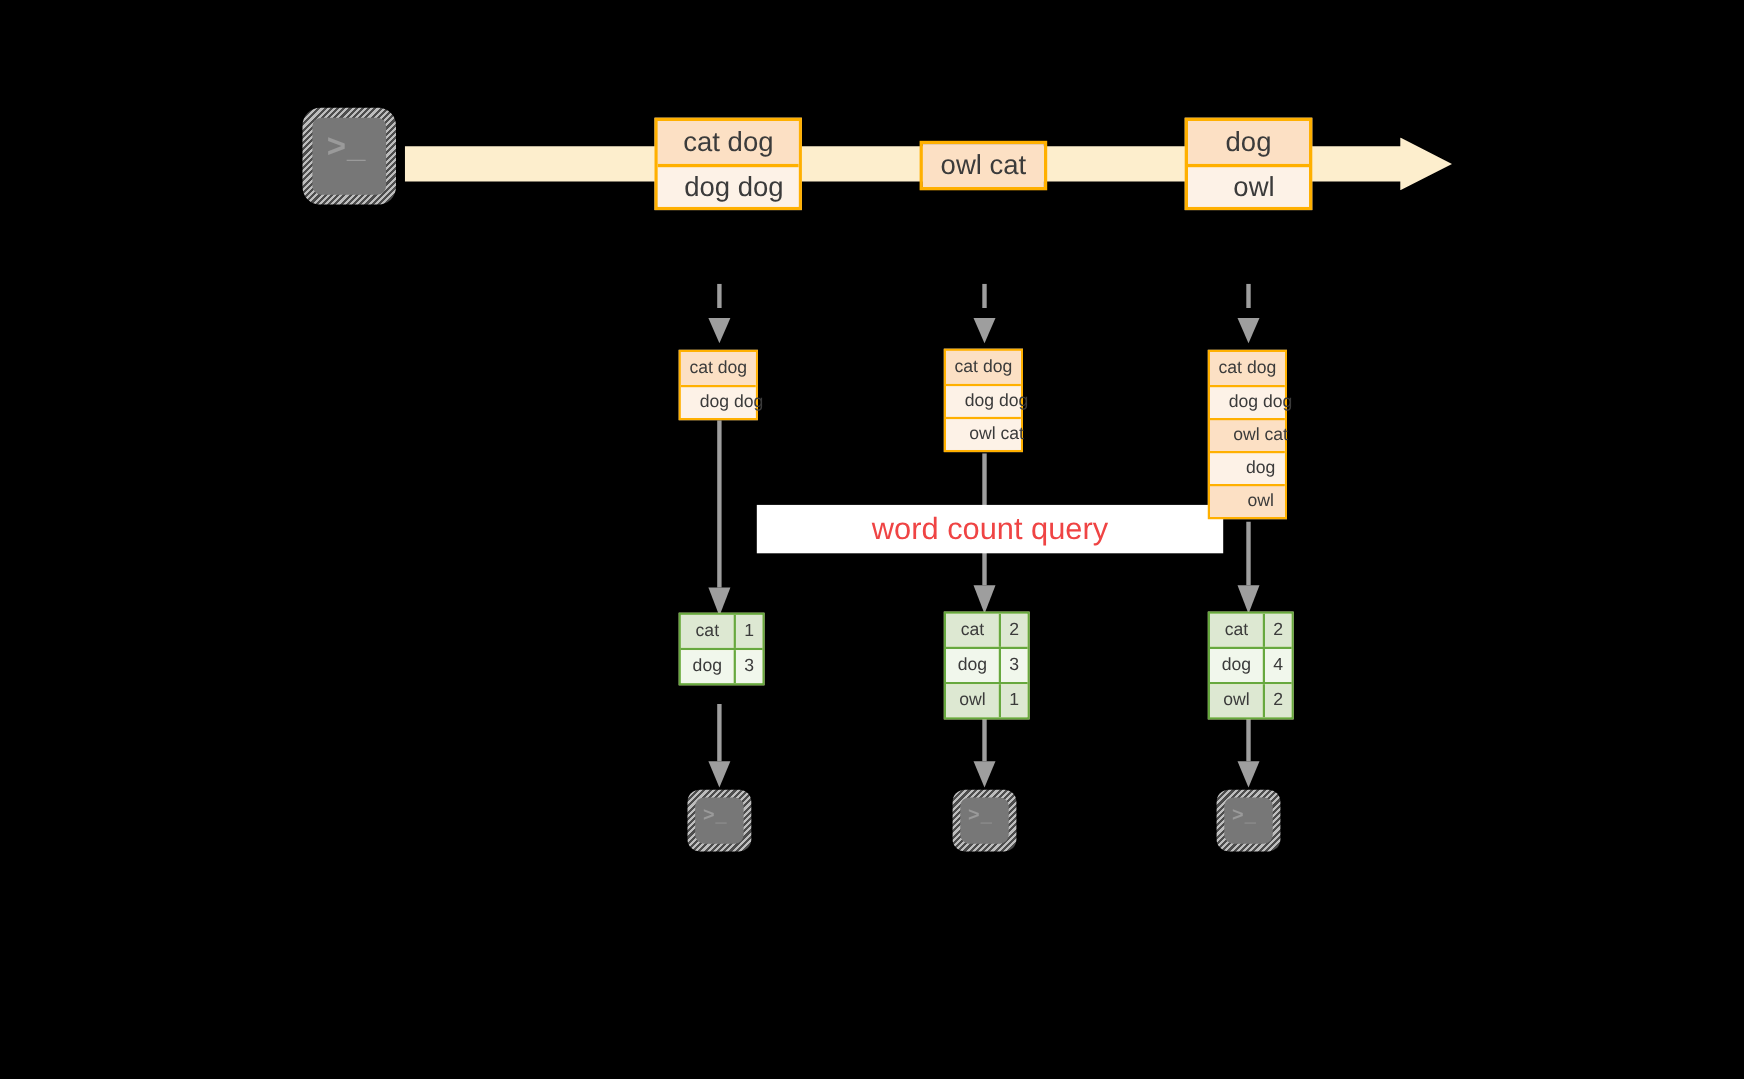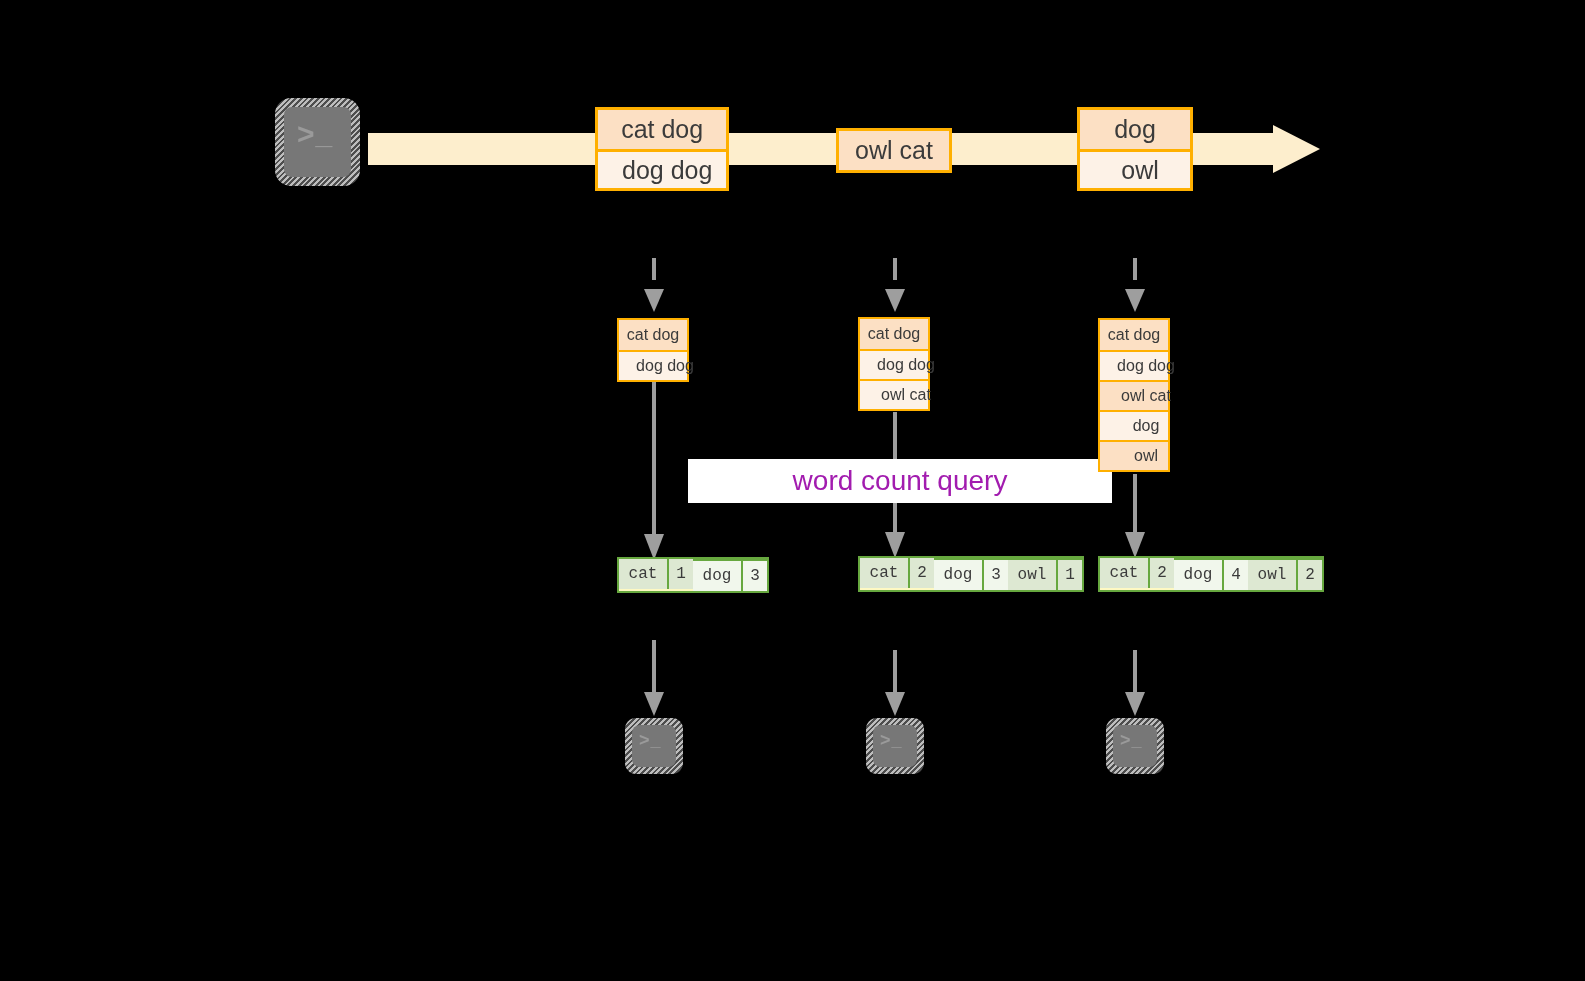--- a/index.html
+++ b/index.html
@@ -126,22 +126,21 @@
   .obox-small .row + .row { border-top: 2.5px solid #ffb000; }
 
   
   .gbox {
     position: absolute;
     box-sizing: border-box;
     border: 2.5px solid #67a83f;
     background: #fef9c3;
     z-index: 6;
     display: flex;
-    flex-direction: row;
-    font-family: Liberation Mono, monospace;
+    flex-direction: column;
   }
   .gbox .grow {
     display: flex;
     height: 30px;
   }
   .gbox .grow + .grow { border-top: 2.5px solid #67a83f; }
   .gbox .gcell {
     box-sizing: border-box;
     display: flex;
     align-items: center;
@@ -172,21 +171,21 @@
     width: 424px;
     height: 44px;
     background: #ffffff;
     z-index: 5;
     display: flex;
     align-items: center;
     justify-content: center;
   }
   .query-band .label {
     font-size: 28px;
-    color: #a21caf;
+    color: #ef4444;
     white-space: nowrap;
   }
 </style>
 </head>
 <body>
 
 <div id="canvas">
 
   <div class="stream-arrow">
     <svg width="952" height="48" viewBox="0 0 952 48">

